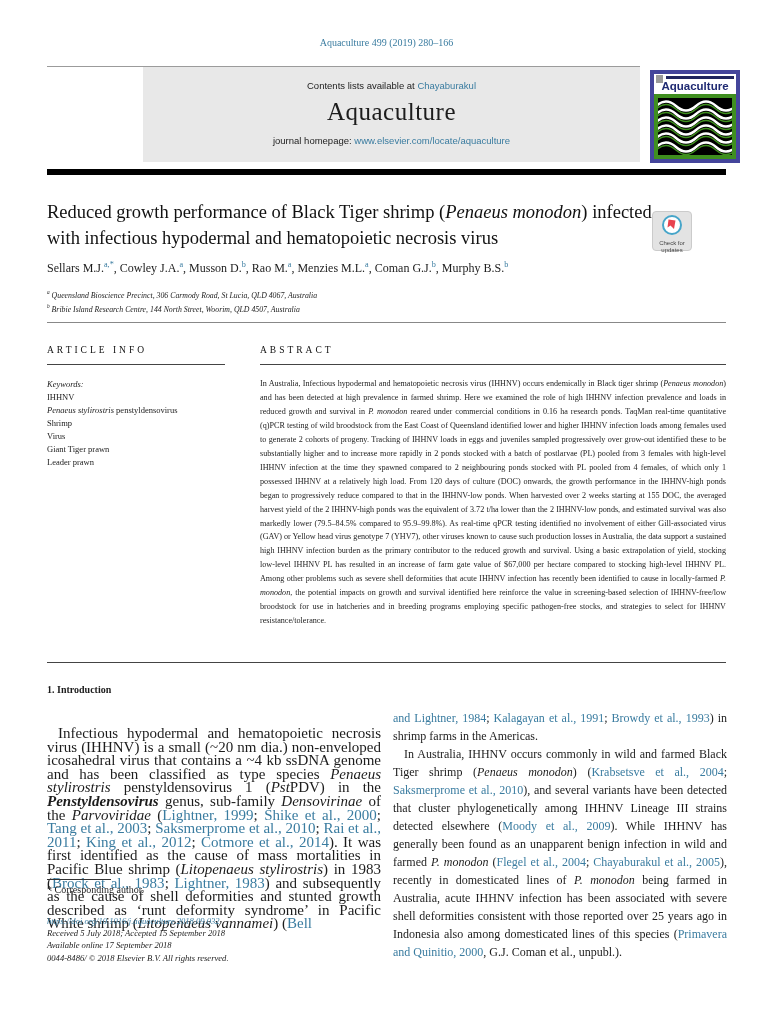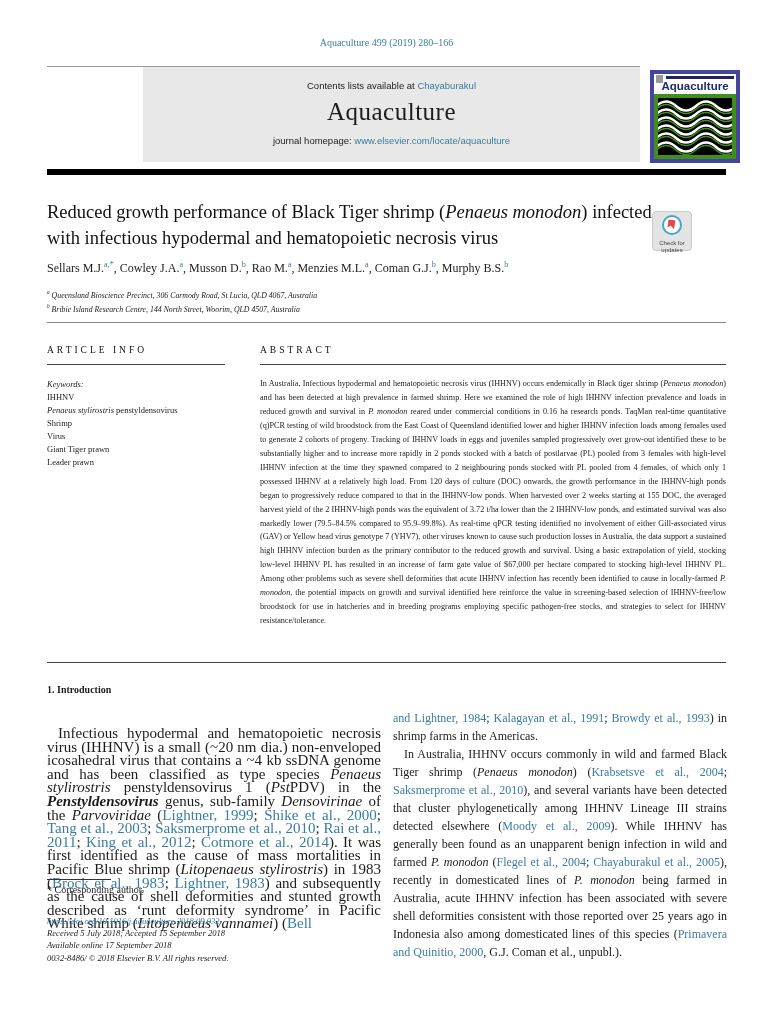--- a/index.html
+++ b/index.html
@@ -163,16 +163,16 @@
 
   <div class="abs fn-rule"></div>
   <div class="abs footnote">
     <div>* Corresponding author.</div>
   </div>
 
   <div class="abs imprint">
     <div class="link">https://doi.org/10.1016/j.aquaculture.2018.09.032</div>
     <div>Received 5 July 2018; Accepted 15 September 2018</div>
     <div>Available online 17 September 2018</div>
-    <div>0032-8486/ © 2018 Elsevier B.V. All rights reserved.</div>
+    <div>0044-8486/ © 2018 Elsevier B.V. All rights reserved.</div>
   </div>
 
 </div>
 
 </body></html>

